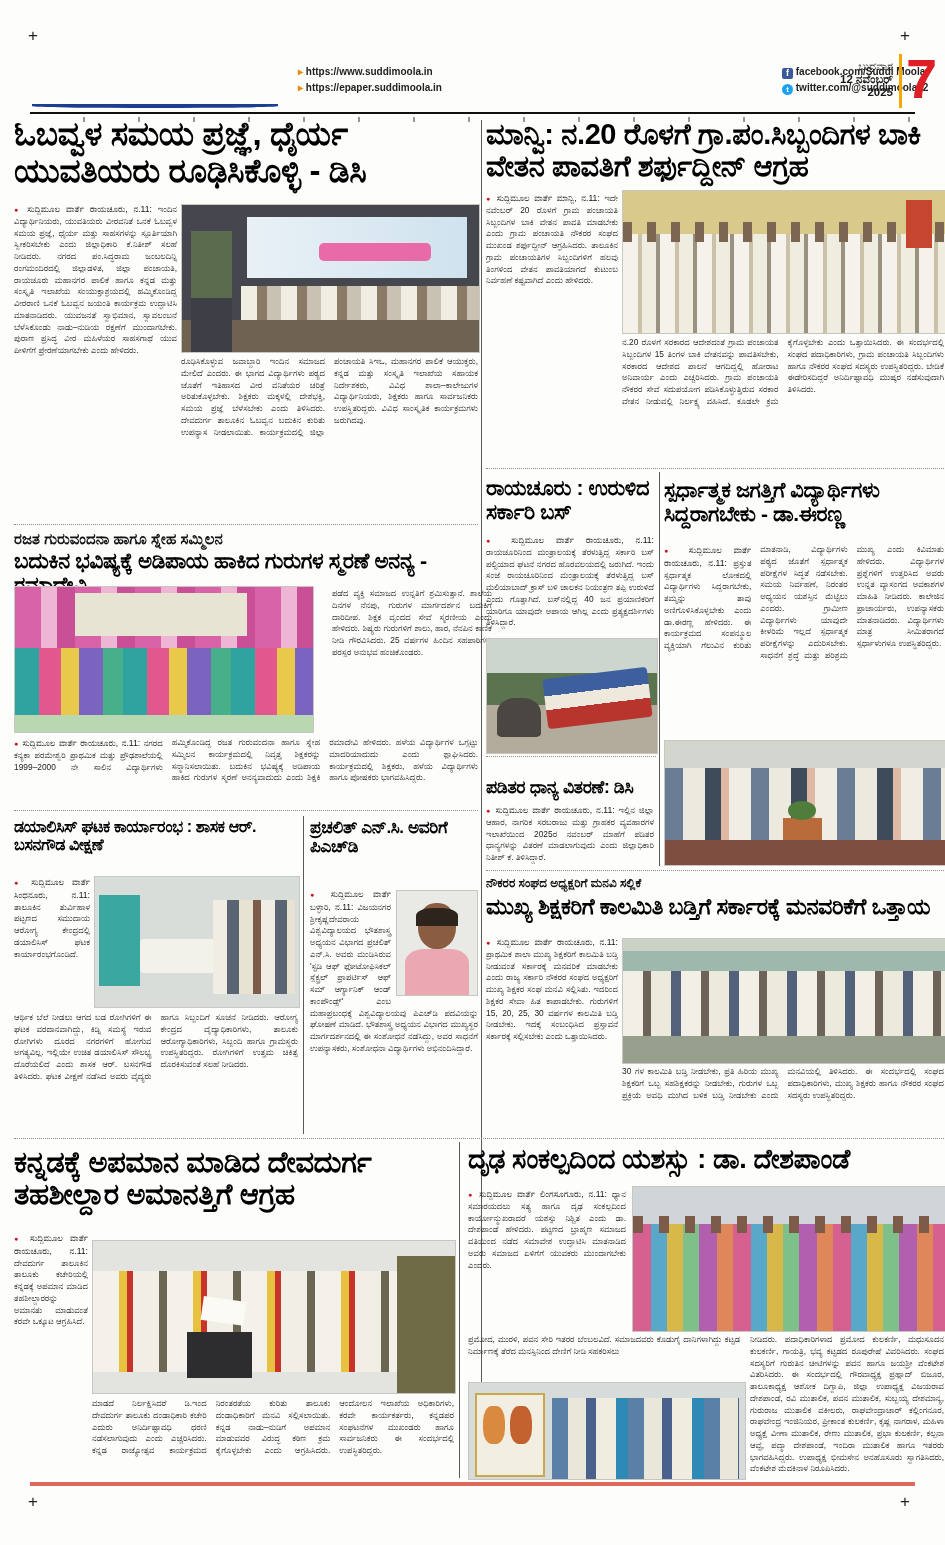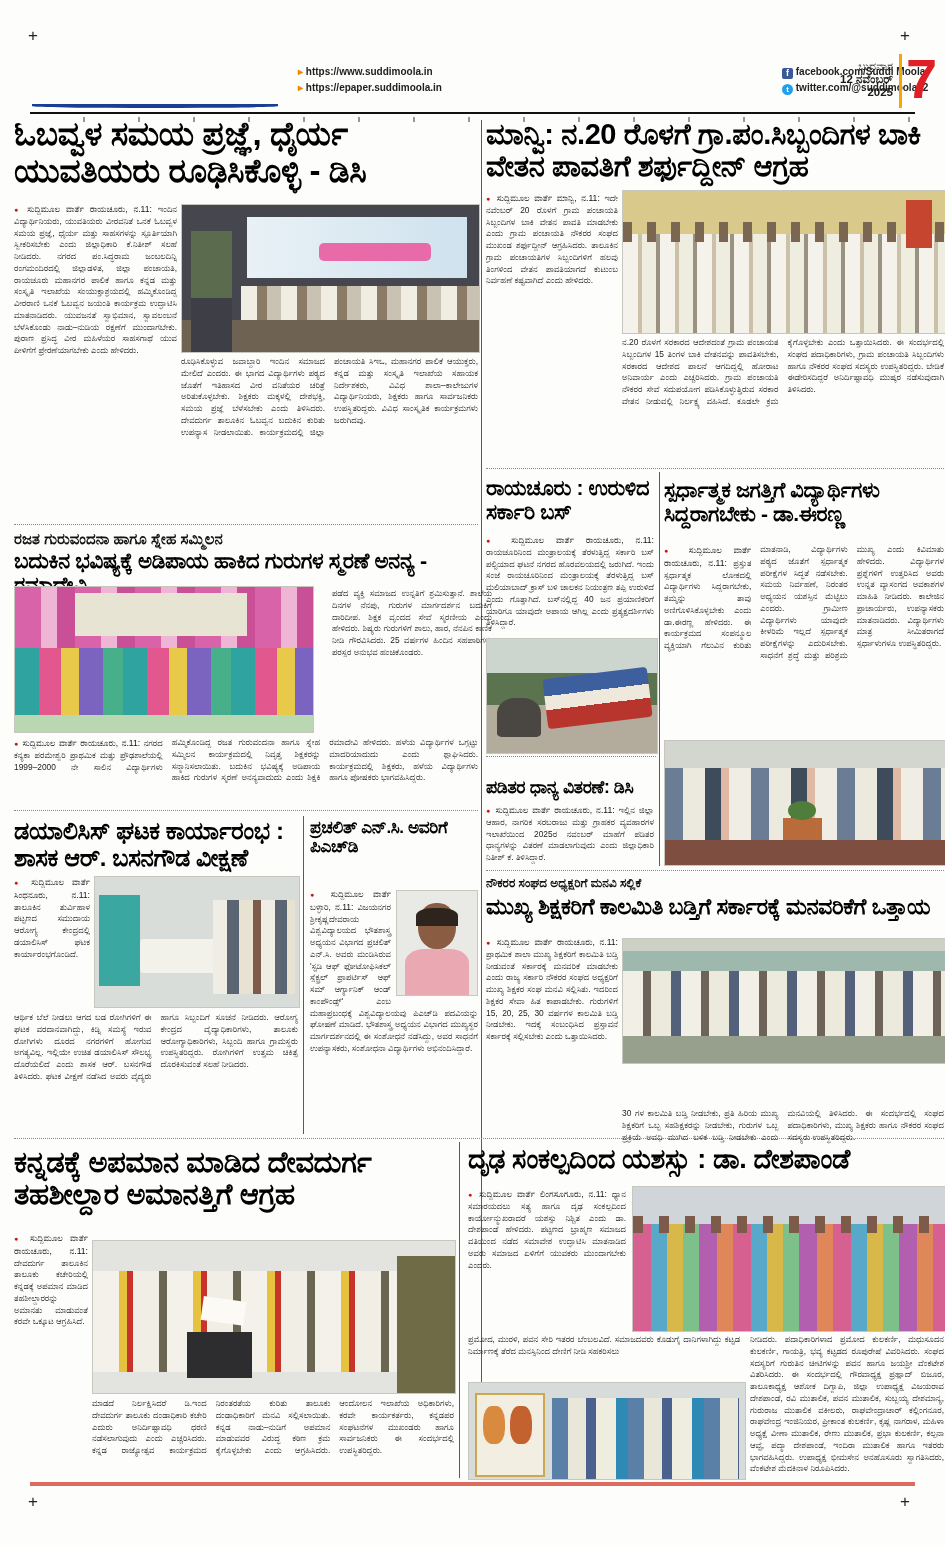--- a/index.html
+++ b/index.html
@@ -157,21 +157,21 @@
 
 <div class="abs" style="left:0;top:16px;width:1px;height:1px">
   <div class="abs hl" style="left:486px;top:762px;width:168px;font-size:17.5px">ಪಡಿತರ ಧಾನ್ಯ ವಿತರಣೆ: ಡಿಸಿ</div>
   <div class="abs body-txt" style="left:486px;top:788px;width:168px;height:78px">
     <span class="byline">ಸುದ್ದಿಮೂಲ ವಾರ್ತೆ ರಾಯಚೂರು, ನ.11:</span>
     <span>ಇಲ್ಲಿನ ಜಿಲ್ಲಾ ಆಹಾರ, ನಾಗರಿಕ ಸರಬರಾಜು ಮತ್ತು ಗ್ರಾಹಕರ ವ್ಯವಹಾರಗಳ ಇಲಾಖೆಯಿಂದ 2025ರ ನವಂಬರ್ ಮಾಹೆಗೆ ಪಡಿತರ ಧಾನ್ಯಗಳನ್ನು ವಿತರಣೆ ಮಾಡಲಾಗುವುದು ಎಂದು ಜಿಲ್ಲಾಧಿಕಾರಿ ನಿತೀಶ್ ಕೆ. ತಿಳಿಸಿದ್ದಾರೆ.</span>
   </div>
 </div>
 
 <div class="abs" style="left:0;top:0;width:1px;height:1px">
-  <div class="abs hl" style="left:14px;top:818px;width:286px;font-size:24px">ಡಯಾಲಿಸಿಸ್ ಘಟಕ ಕಾರ್ಯಾರಂಭ : ಶಾಸಕ ಆರ್. ಬಸನಗೌಡ ವೀಕ್ಷಣೆ</div>
+  <div class="abs hl" style="left:14px;top:818px;width:286px;font-size:16px">ಡಯಾಲಿಸಿಸ್ ಘಟಕ ಕಾರ್ಯಾರಂಭ : ಶಾಸಕ ಆರ್. ಬಸನಗೌಡ ವೀಕ್ಷಣೆ</div>
   <div class="abs body-txt" style="left:14px;top:876px;width:76px;height:130px">
     <span class="byline">ಸುದ್ದಿಮೂಲ ವಾರ್ತೆ ಸಿಂಧನೂರು, ನ.11:</span>
     <span>ತಾಲೂಕಿನ ತುರ್ವಿಹಾಳ ಪಟ್ಟಣದ ಸಮುದಾಯ ಆರೋಗ್ಯ ಕೇಂದ್ರದಲ್ಲಿ ಡಯಾಲಿಸಿಸ್ ಘಟಕ ಕಾರ್ಯಾರಂಭಗೊಂಡಿದೆ.</span>
   </div>
   <div class="photo" style="left:94px;top:876px;width:204px;height:130px">
     <div style="left:0;top:0;width:100%;height:100%;background:#d8ddda"></div>
     <div style="left:2%;top:14%;width:20%;height:70%;background:#3aa7a0"></div>
     <div style="left:22%;top:48%;width:38%;height:26%;background:#f2f1ea;border-radius:4px"></div>
     <div style="left:58%;top:18%;width:40%;height:72%;background:repeating-linear-gradient(90deg,#f0ede4 0 14px,#5b6472 14px 26px,#e8e2d2 26px 40px,#7d5b4a 40px 48px)"></div>
   </div>
@@ -198,21 +198,21 @@
   <div class="abs body-txt" style="left:486px;top:936px;width:132px;height:200px">
     <span class="byline">ಸುದ್ದಿಮೂಲ ವಾರ್ತೆ ರಾಯಚೂರು, ನ.11:</span>
     <span>ಪ್ರಾಥಮಿಕ ಶಾಲಾ ಮುಖ್ಯ ಶಿಕ್ಷಕರಿಗೆ ಕಾಲಮಿತಿ ಬಡ್ತಿ ನೀಡುವಂತೆ ಸರ್ಕಾರಕ್ಕೆ ಮನವರಿಕೆ ಮಾಡಬೇಕು ಎಂದು ರಾಜ್ಯ ಸರ್ಕಾರಿ ನೌಕರರ ಸಂಘದ ಅಧ್ಯಕ್ಷರಿಗೆ ಮುಖ್ಯ ಶಿಕ್ಷಕರ ಸಂಘ ಮನವಿ ಸಲ್ಲಿಸಿತು. ಇದರಿಂದ ಶಿಕ್ಷಕರ ಸೇವಾ ಹಿತ ಕಾಪಾಡಬೇಕು. ಗುರುಗಳಿಗೆ 15, 20, 25, 30 ವರ್ಷಗಳ ಕಾಲಮಿತಿ ಬಡ್ತಿ ನೀಡಬೇಕು. ಇದಕ್ಕೆ ಸಂಬಂಧಿಸಿದ ಪ್ರಸ್ತಾವನೆ ಸರ್ಕಾರಕ್ಕೆ ಸಲ್ಲಿಸಬೇಕು ಎಂದು ಒತ್ತಾಯಿಸಿದರು.</span>
   </div>
   <div class="photo" style="left:622px;top:938px;width:322px;height:124px">
     <div style="left:0;top:0;width:100%;height:100%;background:#ccd1c6"></div>
     <div style="left:0;top:10%;width:100%;height:16%;background:#9fb8ad"></div>
     <div style="left:0;top:26%;width:100%;height:54%;background:repeating-linear-gradient(90deg,#f1efe6 0 20px,#6d6358 20px 28px,#ece9dd 28px 48px,#53617a 48px 58px)"></div>
     <div style="left:0;top:78%;width:100%;height:22%;background:#97a08c"></div>
   </div>
-  <div class="abs body-txt cols2" style="left:622px;top:1108px;width:322px;height:70px">30 ಗಳ ಕಾಲಮಿತಿ ಬಡ್ತಿ ನೀಡಬೇಕು, ಪ್ರತಿ ಹಿರಿಯ ಮುಖ್ಯ ಶಿಕ್ಷಕರಿಗೆ ಒಬ್ಬ ಸಹಶಿಕ್ಷಕರನ್ನು ನೀಡಬೇಕು, ಗುರುಗಳ ಒಬ್ಬ ಪ್ರಕ್ರಿಯೆ ಅವಧಿ ಮುಗಿದ ಬಳಿಕ ಬಡ್ತಿ ನೀಡಬೇಕು ಎಂದು ಮನವಿಯಲ್ಲಿ ತಿಳಿಸಿದರು. ಈ ಸಂದರ್ಭದಲ್ಲಿ ಸಂಘದ ಪದಾಧಿಕಾರಿಗಳು, ಮುಖ್ಯ ಶಿಕ್ಷಕರು ಹಾಗೂ ನೌಕರರ ಸಂಘದ ಸದಸ್ಯರು ಉಪಸ್ಥಿತರಿದ್ದರು.</div>
+  <div class="abs body-txt cols2" style="left:622px;top:1066px;width:322px;height:70px">30 ಗಳ ಕಾಲಮಿತಿ ಬಡ್ತಿ ನೀಡಬೇಕು, ಪ್ರತಿ ಹಿರಿಯ ಮುಖ್ಯ ಶಿಕ್ಷಕರಿಗೆ ಒಬ್ಬ ಸಹಶಿಕ್ಷಕರನ್ನು ನೀಡಬೇಕು, ಗುರುಗಳ ಒಬ್ಬ ಪ್ರಕ್ರಿಯೆ ಅವಧಿ ಮುಗಿದ ಬಳಿಕ ಬಡ್ತಿ ನೀಡಬೇಕು ಎಂದು ಮನವಿಯಲ್ಲಿ ತಿಳಿಸಿದರು. ಈ ಸಂದರ್ಭದಲ್ಲಿ ಸಂಘದ ಪದಾಧಿಕಾರಿಗಳು, ಮುಖ್ಯ ಶಿಕ್ಷಕರು ಹಾಗೂ ನೌಕರರ ಸಂಘದ ಸದಸ್ಯರು ಉಪಸ್ಥಿತರಿದ್ದರು.</div>
 </div>
 
 <div class="abs" style="left:0;top:0;width:1px;height:1px">
   <div class="abs hl" style="left:14px;top:1146px;width:448px;font-size:29px">ಕನ್ನಡಕ್ಕೆ ಅಪಮಾನ ಮಾಡಿದ ದೇವದುರ್ಗ ತಹಶೀಲ್ದಾರ ಅಮಾನತ್ತಿಗೆ ಆಗ್ರಹ</div>
   <div class="abs body-txt" style="left:14px;top:1232px;width:74px;height:258px">
     <span class="byline">ಸುದ್ದಿಮೂಲ ವಾರ್ತೆ ರಾಯಚೂರು, ನ.11:</span>
     <span>ದೇವದುರ್ಗ ತಾಲೂಕಿನ ತಾಲೂಕು ಕಚೇರಿಯಲ್ಲಿ ಕನ್ನಡಕ್ಕೆ ಅಪಮಾನ ಮಾಡಿದ ತಹಶೀಲ್ದಾರರನ್ನು ಅಮಾನತು ಮಾಡುವಂತೆ ಕರವೇ ಒಕ್ಕೂಟ ಆಗ್ರಹಿಸಿದೆ.</span>
   </div>
   <div class="photo" style="left:92px;top:1240px;width:362px;height:152px">
     <div style="left:0;top:0;width:100%;height:100%;background:#e3e4df"></div>

